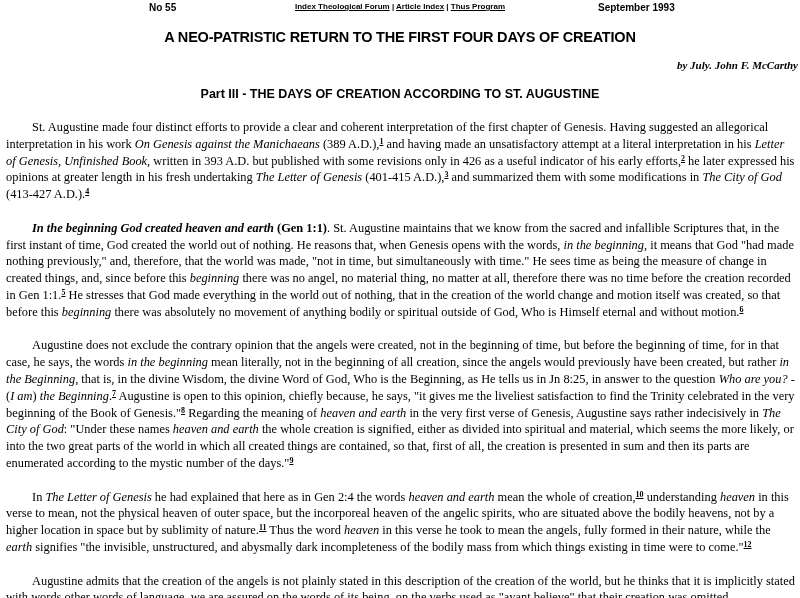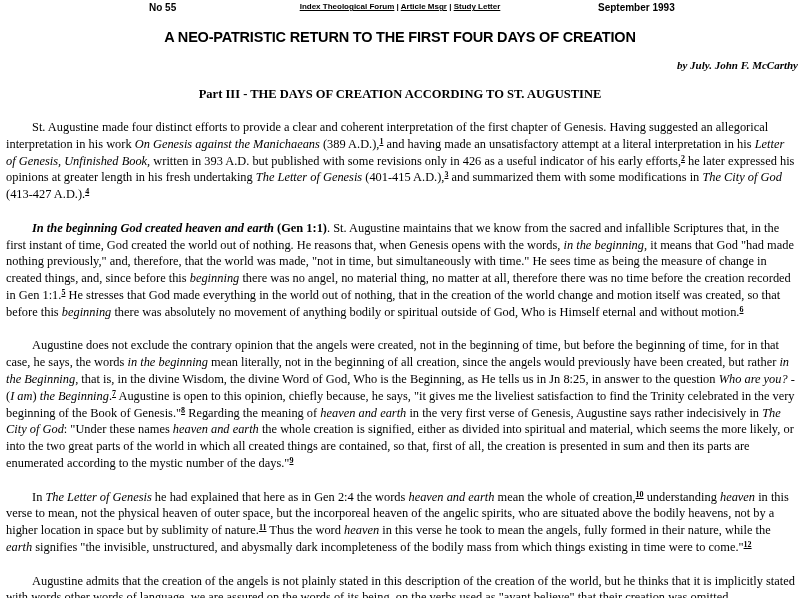--- a/index.html
+++ b/index.html
@@ -4,34 +4,34 @@
 <style>
   html, body { margin:0; padding:0; background:#fff; }
   body { width:800px; height:598px; overflow:hidden; position:relative; color:#000; }
   .hdr { position:absolute; top:2px; left:0; width:800px; height:14px; font-family:"Liberation Sans", sans-serif; font-size:10px; font-weight:bold; }
   .hdr .no { position:absolute; left:149px; top:0; }
   .hdr .links { position:absolute; left:187px; width:330px; text-align:center; top:0; font-size:8px; }
   .hdr .links a { color:#000; text-decoration:underline; }
   .hdr .date { position:absolute; left:400px; top:0; }
   .title { position:absolute; top:29px; left:0; width:800px; text-align:center; font-family:"Liberation Sans", sans-serif; font-weight:bold; font-size:14.5px; letter-spacing:-0.2px; }
   .byline { position:absolute; top:59px; right:2px; font-family:"Liberation Serif", serif; font-style:italic; font-weight:bold; font-size:11px; }
-  .part { position:absolute; top:87px; left:0; width:800px; text-align:center; font-family:Liberation Serif, serif; font-weight:bold; font-size:12.5px; }
+  .part { position:absolute; top:87px; left:0; width:800px; text-align:center; font-family:Liberation Sans, sans-serif; font-weight:bold; font-size:12.5px; }
   .body { position:absolute; top:119px; left:6px; width:790px; font-family:"Liberation Serif", serif; font-size:12.4px; line-height:16.8px; }
   .body p { margin:0 0 16.8px 0; text-indent:26px; }
   .body i { font-style:italic; }
   .body sup { font-size:8px; line-height:0; vertical-align:4px; text-decoration:underline; font-weight:bold; }
   .body sup a { color:#000; }
 </style>
 </head>
 <body>
 
 <div class="hdr">
   <span class="no" style="left: 149px;">No 55</span>
   <span class="links" style="left: 250px; width: 300px;">
-    <a>Index Theological Forum</a><span> | </span><a>Article Msgr</a><span> | </span><a>Study Letter</a>
+    <a>Index Theological Forum</a><span> | </span><a>Article Index</a><span> | </span><a>Thus Program</a>
   </span>
   <span class="date" style="left: 598px;">September 1993</span>
 </div>
 
 <div class="title">A NEO-PATRISTIC RETURN TO THE FIRST FOUR DAYS OF CREATION</div>
 <div class="byline">by July. John F. McCarthy</div>
 <div class="part">Part III - THE DAYS OF CREATION ACCORDING TO ST. AUGUSTINE</div>
 
 <div class="body" id="article-body">
     <p><span>St. Augustine made four distinct efforts to provide a clear and coherent interpretation of the first chapter of Genesis. Having suggested an allegorical interpretation in his work </span><i>On Genesis against the Manichaeans</i><span> (389 A.D.),</span><sup><a>1</a></sup><span> and having made an unsatisfactory attempt at a literal interpretation in his </span><i>Letter of Genesis, Unfinished Book</i><span>, written in 393 A.D. but published with some revisions only in 426 as a useful indicator of his early efforts,</span><sup><a>2</a></sup><span> he later expressed his opinions at greater length in his fresh undertaking </span><i>The Letter of Genesis</i><span> (401-415 A.D.),</span><sup><a>3</a></sup><span> and summarized them with some modifications in </span><i>The City of God</i><span> (413-427 A.D.).</span><sup><a>4</a></sup></p>

